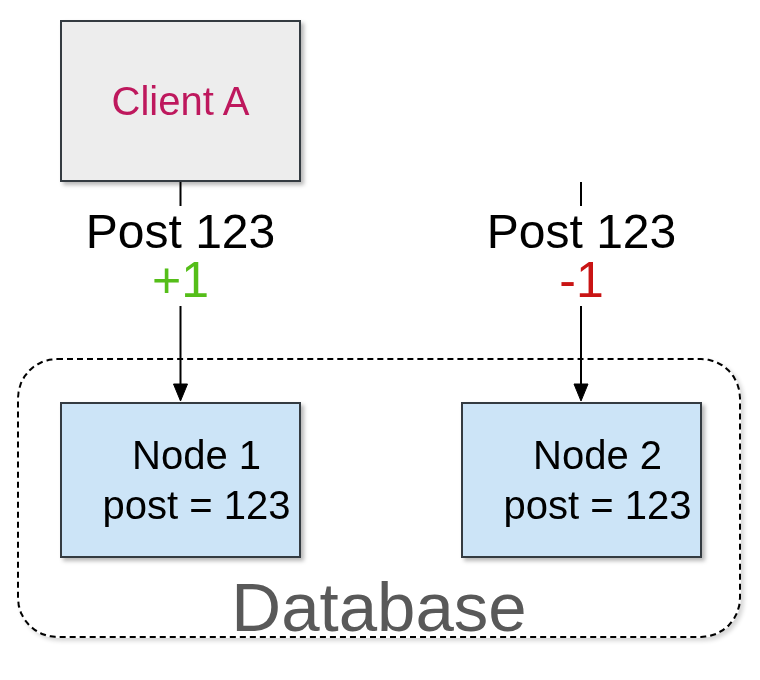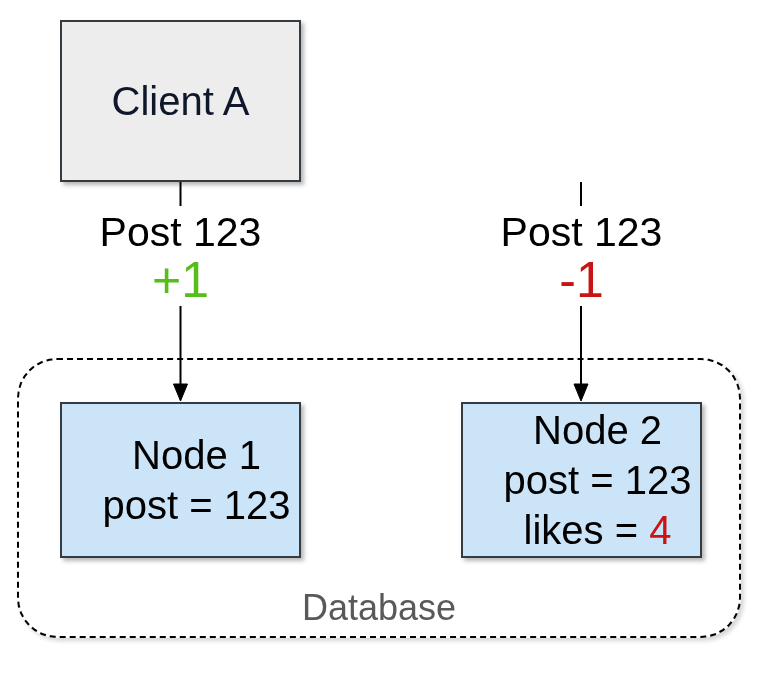--- a/index.html
+++ b/index.html
@@ -20,21 +20,21 @@
     display: flex;
     flex-direction: column;
     align-items: center;
     justify-content: center;
     box-shadow: 3px 3px 4px rgba(0,0,0,0.28);
   }
   .client-box {
     width: 241px; height: 162px;
     background: #EDEDED;
     font-size: 40px;
-    color: #0f172a;
+    color: #be185d;
   }
   #client-a { left: 60px;  top: 20px; }
   #client-b { left: 461px; top: 20px; }
 
   .node-box {
     width: 241px; height: 156px;
     background: #CCE4F7;
     font-size: 40px;
     color: #000000;
     padding-left: 32px;
@@ -53,32 +53,32 @@
     border-radius: 40px;
     background: #ffffff;
     box-shadow: 3px 3px 4px rgba(0,0,0,0.16);
   }
   .database-label {
     position: absolute;
     left: 17px; top: 582px;
     width: 724px; height: 52px;
     line-height: 52px;
     text-align: center;
-    font-size: 36px;
+    font-size: 69px;
     color: #595959;
   }
 
   
   .edge-label {
     position: absolute;
     width: 241px;
     text-align: center;
     color: #000000;
   }
-  .post-label { top: 209px; height: 46px; line-height: 46px; font-size: 41px; }
+  .post-label { top: 209px; height: 46px; line-height: 46px; font-size: 48px; }
   .op-label   { top: 254px; height: 52px; line-height: 52px; font-size: 50px; }
   .col-a { left: 60px; }
   .col-b { left: 461px; }
 
   
   #connectors {
     position: absolute;
     left: 0; top: 0;
     pointer-events: none;
   }
@@ -101,21 +101,20 @@
   <div class="edge-label op-label col-a" style="color: rgb(85, 190, 25);">+1</div>
   <div class="edge-label op-label col-b" style="color: rgb(201, 20, 20);">-1</div>
 
   <div id="node-1" class="box node-box">
     <span class="node-line">Node 1</span>
     <span class="node-line">post = 123</span>
   </div>
   <div id="node-2" class="box node-box">
     <span class="node-line">Node 2</span>
     <span class="node-line">post = 123</span>
-    <span class="node-line"><span>likes = </span><span style="color: rgb(201, 20, 20);">4</span></span>
   </div>
 
   <div class="database-label">Database</div>
 
   <svg id="connectors" width="760" height="680">
     <g>
       <line x1="180.5" y1="182" x2="180.5" y2="206"></line>
       <line x1="180.5" y1="306" x2="180.5" y2="385"></line>
       <polygon points="180.5,401 173.5,384 187.5,384"></polygon>
     </g>

